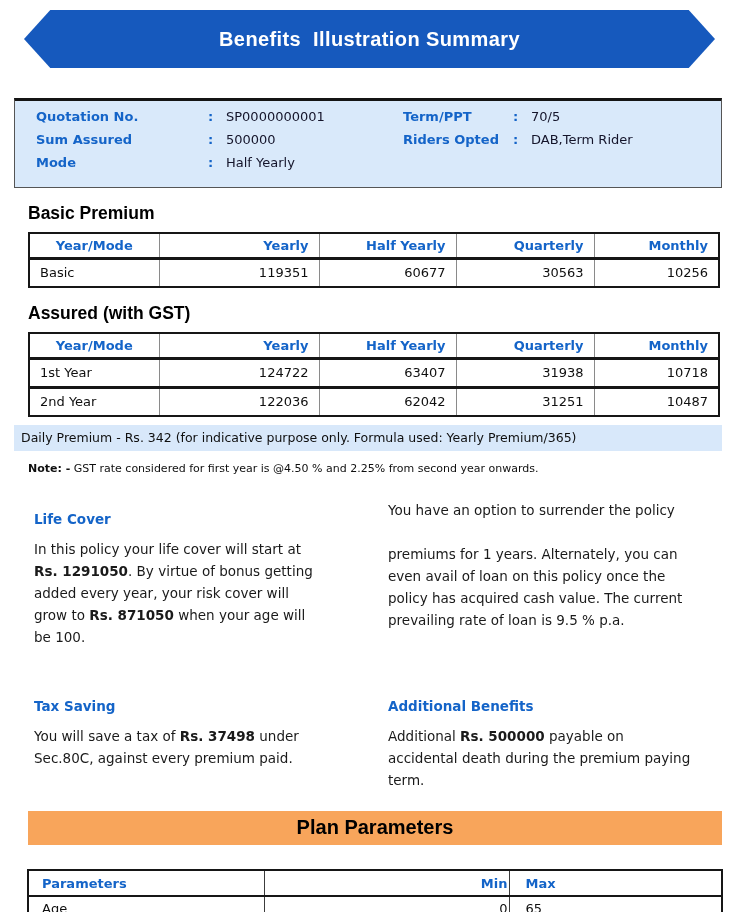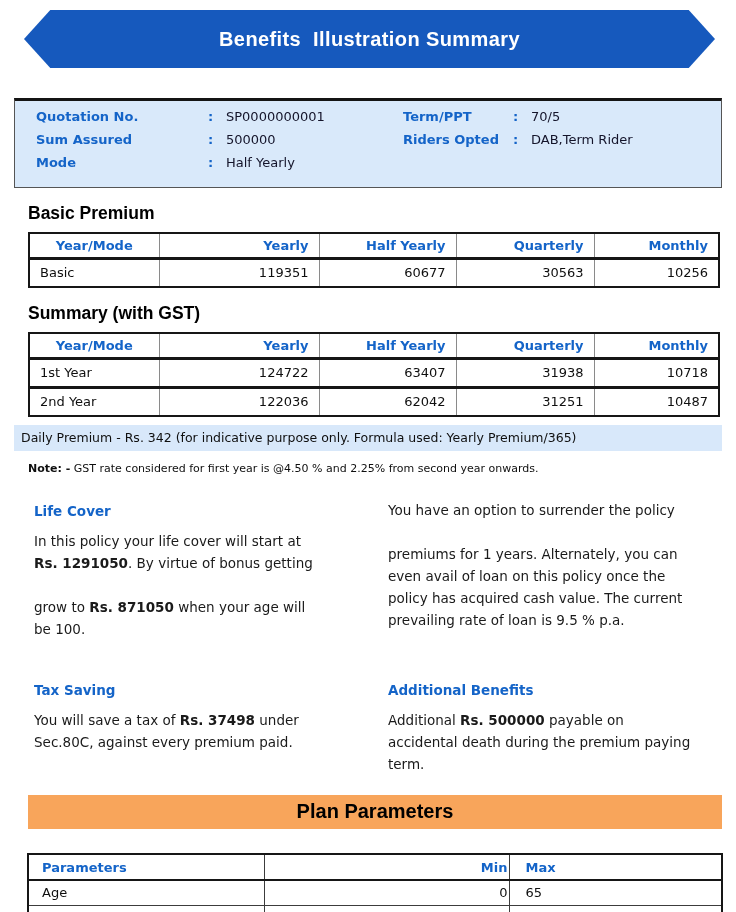--- a/index.html
+++ b/index.html
@@ -70,21 +70,21 @@
   }
   .gst-note { margin:11px 0 0 28px; font-size:11px; color:#0f0f0f; }
   .gst-note .note-prefix { font-weight:bold; }
 
   
   .benefits {
     display:grid; grid-template-columns:354px 354px;
     margin:24px 0 0 14px; row-gap:38px;
   }
   .benefit { padding-left:20px; }
-  .b-head { color:#1464C8; font-weight:bold; font-size:13.5px; margin:4px 0 11px; }
+  .b-head { color:#1464C8; font-weight:bold; font-size:13.5px; margin:12px 0 11px; }
   .b-body { font-size:13.5px; line-height:22px; color:#1a1a1a; }
 
   
   .plan-band {
     margin:20px 14px 0 28px; width:694px; background:#F8A55B;
     text-align:center; font-family:"Liberation Sans",sans-serif;
     font-weight:bold; font-size:20px; color:#000; padding:5px 0 6px;
   }
   .params-table {
     width:694px; margin:24px 0 0 27px; border-collapse:collapse;
@@ -166,21 +166,21 @@
       <tr>
         <td class="c-name">Basic</td>
         <td class="c-num">119351</td>
         <td class="c-num">60677</td>
         <td class="c-num">30563</td>
         <td class="c-num">10256</td>
       </tr>
     </tbody>
 </table>
 
-<div class="sec-heading">Summary (with GST)</div>
+<div class="sec-heading">Assured (with GST)</div>
 <table class="ptable">
   <colgroup>
     <col style="width:130px">
       <col style="width:160px">
       <col style="width:137px">
       <col style="width:138px">
       <col style="width:125px">
   </colgroup>
   <thead>
     <tr>
@@ -210,21 +210,21 @@
 </table>
 
 <div class="daily-strip">Daily Premium - Rs. 342 (for indicative purpose only. Formula used: Yearly Premium/365)</div>
 <div class="gst-note">
   <span class="note-prefix">Note: -</span><span> GST rate considered for first year is @4.50 % and 2.25% from second year onwards.</span>
 </div>
 
 <div class="benefits">
   <div class="benefit">
     <div class="b-head">Life Cover</div>
-    <div class="b-body"><span>In this policy your life cover will start at</span><br><b>Rs. 1291050</b><span>. By virtue of bonus getting</span><br><br><span>grow to </span><b>Rs. 871050</b><span> when your age will</span><br><span>be 100.</span></div>
+    <div class="b-body"><span>In this policy your life cover will start at</span><br><b>Rs. 1291050</b><span>. By virtue of bonus getting</span><br><span>added every year, your risk cover will</span><br><span>grow to </span><b>Rs. 871050</b><span> when your age will</span><br><span>be 100.</span></div>
   </div>
   <div class="benefit">
     <div class="b-body"><span>You have an option to surrender the policy</span><br><br><span>premiums for 1 years. Alternately, you can</span><br><span>even avail of loan on this policy once the</span><br><span>policy has acquired cash value. The current</span><br><span>prevailing rate of loan is 9.5 % p.a.</span></div>
   </div>
   <div class="benefit">
     <div class="b-head">Tax Saving</div>
     <div class="b-body"><span>You will save a tax of </span><b>Rs. 37498</b><span> under</span><br><span>Sec.80C, against every premium paid.</span></div>
   </div>
   <div class="benefit">
     <div class="b-head">Additional Benefits</div>

